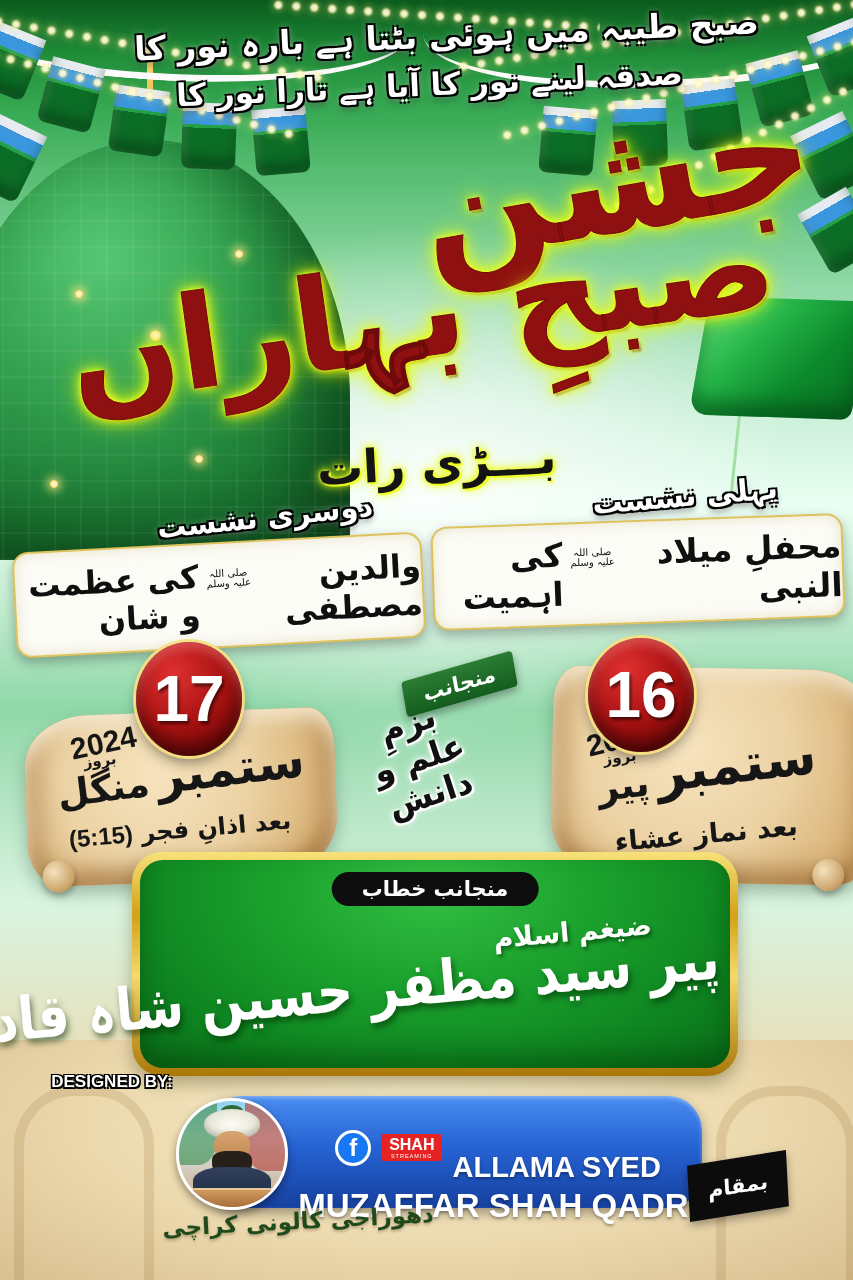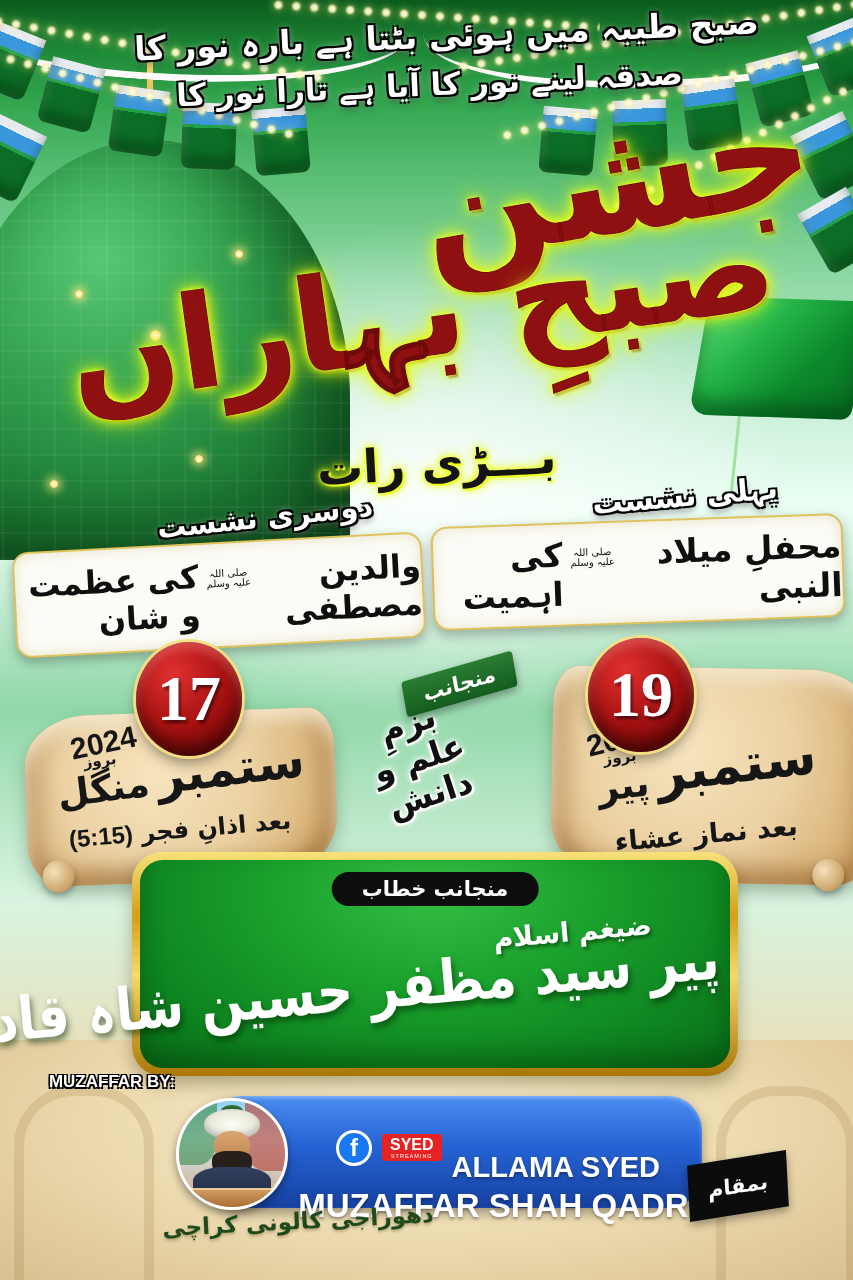--- a/index.html
+++ b/index.html
@@ -116,21 +116,21 @@
     border-radius:64px 26px 72px 34px/50px 38px 62px 42px;}
   .scroll::after{content:'';position:absolute;width:32px;height:32px;border-radius:50%;
     background:radial-gradient(circle at 35% 35%,#f4e2bd,#caa267 70%,#8a5f2a);
     box-shadow:0 4px 6px rgba(0,0,0,.3);}
   .scr-r::after{right:26px;bottom:-6px;} .scr-l::after{left:14px;bottom:-6px;}
   .day-badge{position:absolute;width:106px;height:114px;border-radius:50%;z-index:6;
     display:flex;align-items:center;justify-content:center;
     background:radial-gradient(circle at 35% 28%,#e03030 0%,#a81212 48%,#670505 90%);
     box-shadow:0 0 0 3px rgba(246,226,130,.95),0 7px 13px rgba(0,0,0,.4),
       inset 0 -10px 16px rgba(0,0,0,.45),inset 0 7px 10px rgba(255,130,130,.5);
-    color:#fff;font-family:Liberation Serif, serif;font-weight:700;font-size:64px;
+    color:#fff;font-family:Liberation Sans, sans-serif;font-weight:700;font-size:64px;
     text-shadow:2px 3px 3px rgba(0,0,0,.55);}
   .bdg16{left:588px;top:638px;} .bdg17{left:136px;top:642px;}
   .scroll-txt{position:absolute;color:#161616;font-weight:700;z-index:5;white-space:nowrap;}
   .yr-r{left:586px;top:722px;font-size:30px;transform:rotate(-14deg);font-family:"Liberation Sans",sans-serif;}
   .yr-l{left:70px;top:726px;font-size:30px;transform:rotate(-12deg);font-family:"Liberation Sans",sans-serif;}
   .month-row{display:flex;align-items:flex-end;justify-content:center;gap:8px;direction:rtl;}
   .mr-r{left:560px;top:740px;width:292px;transform:rotate(-7deg);}
   .mr-l{left:30px;top:744px;width:300px;transform:rotate(-7deg);}
   .month-big{font-size:52px;line-height:1;}
   .mr-l .month-big{font-size:48px;}
@@ -287,21 +287,21 @@
   </div>
 
   <div class="sess-label urdu outline-black lab2">دوسری نشست</div>
   <div class="sess-box urdu box2">
     <span>والدین مصطفی</span>
     <span class="salawat">صلی اللہ علیہ وسلم</span>
     <span>کی عظمت و شان</span>
   </div>
 
   <div class="scroll scr-r"></div>
-  <div class="day-badge bdg16">19</div>
+  <div class="day-badge bdg16">16</div>
   <div class="scroll-txt yr-r">2024</div>
   <div class="scroll-txt month-row mr-r">
     <span class="month-big urdu">ستمبر</span>
     <span class="wk-stack">
       <span class="wk-small urdu">بروز</span>
       <span class="wk-big urdu">پیر</span>
     </span>
   </div>
   <div class="scroll-txt time-r urdu">بعد نمازِ عشاء</div>
 
@@ -328,27 +328,27 @@
   </div>
 
   <div class="gold-frame">
     <div class="green-inner">
       <div class="spk-pill">منجانب خطاب</div>
       <div class="spk-hon">ضیغم اسلام</div>
       <div class="spk-name">پیر سید مظفر حسین شاہ قادری</div>
     </div>
   </div>
 
-  <div class="des-label">MUZAFFAR BY:</div>
+  <div class="des-label">DESIGNED BY:</div>
 
   <div class="blue-bar">
     <div class="bar-row1">
       <div class="fb-circle">f</div>
       <div class="live-badge">
-        <span class="live-top">SYED</span>
+        <span class="live-top">SHAH</span>
         <span class="live-bot">STREAMING</span>
       </div>
       <div class="en1">ALLAMA SYED</div>
     </div>
     <div class="en2">MUZAFFAR SHAH QADRI</div>
   </div>
 
   <div class="avatar">
     <div class="av-bg1"></div>
     <div class="av-bg2"></div>

